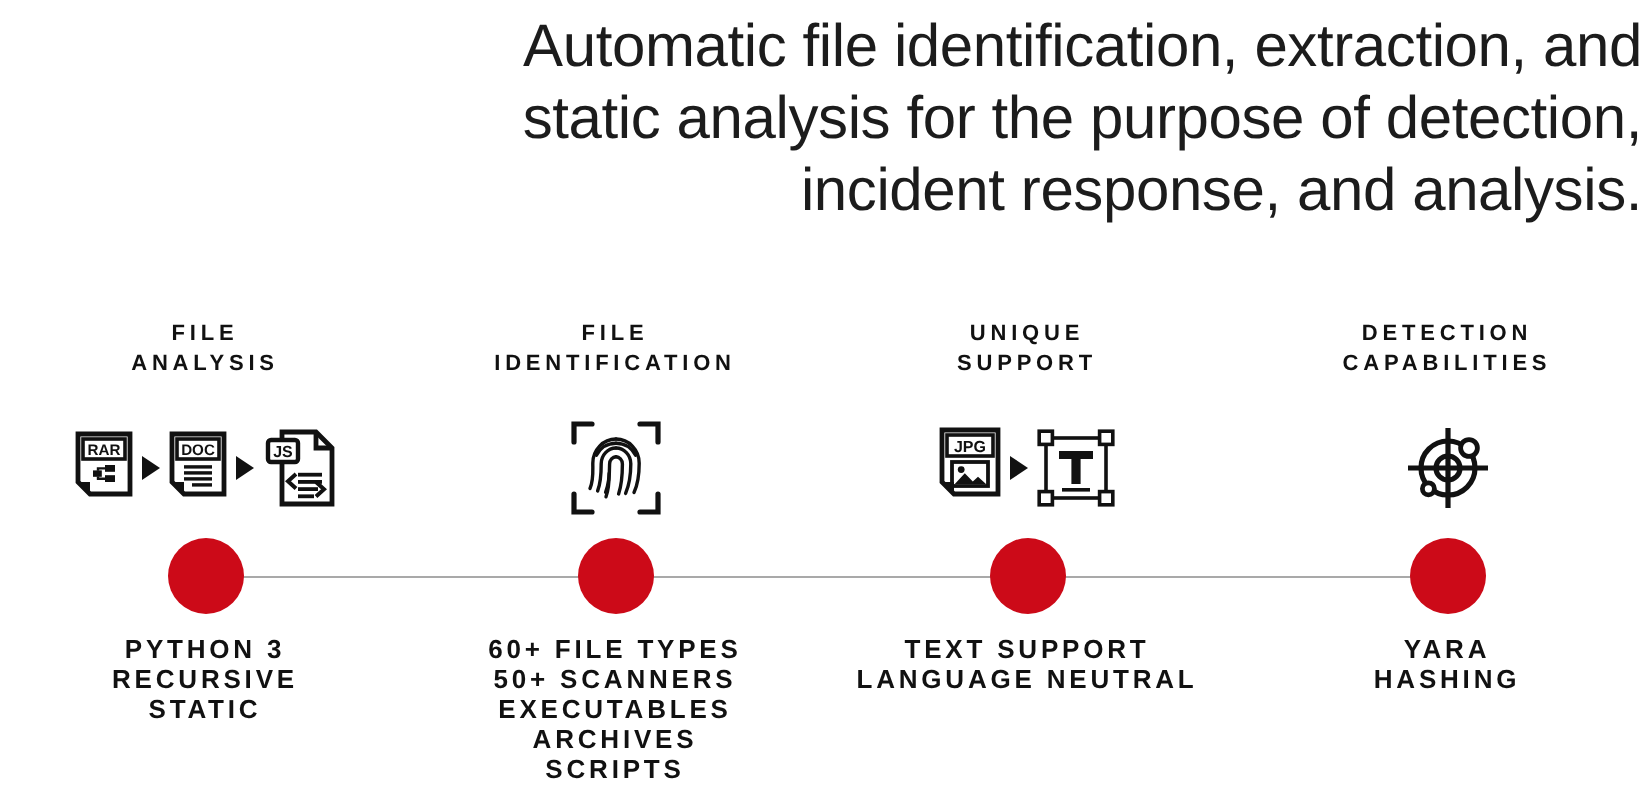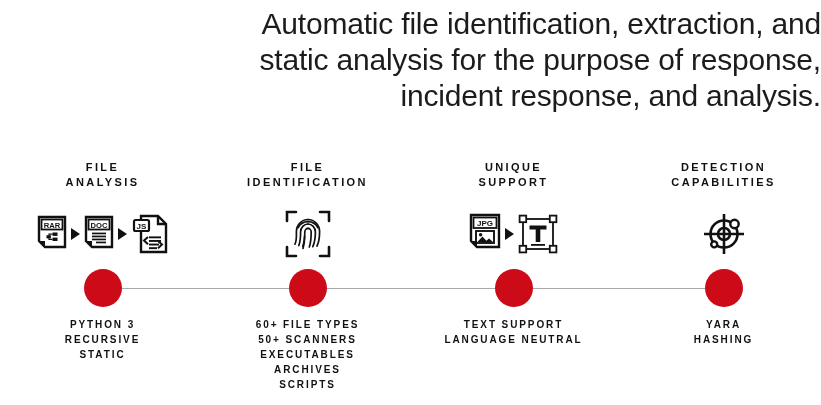--- a/index.html
+++ b/index.html
@@ -46,41 +46,41 @@
   }
 
   .dot-zone { height:46px; display:flex; align-items:center; justify-content:center; }
   .dot {
     width:38px; height:38px; border-radius:50%;
     background:#CC0A18;
   }
 
   .col-desc {
     margin-top:6px;
-    font-size:10px; font-weight:bold; letter-spacing:1.9px;
+    font-size:13px; font-weight:bold; letter-spacing:1.9px;
     line-height:15px; color:#111111; text-transform:uppercase;
     white-space:nowrap;
   }
   .col-desc span { display:block; }
 
   .arrow-tri {
     width:0; height:0;
     border-top:6px solid transparent;
     border-bottom:6px solid transparent;
     border-left:9px solid #111111;
     flex:0 0 auto;
   }
   svg { display:block; }
 </style>
 </head>
 <body>
 
 <div class="headline">
   <div>Automatic file identification, extraction, and</div>
-  <div>static analysis for the purpose of response,</div>
+  <div>static analysis for the purpose of detection,</div>
   <div>incident response, and analysis.</div>
 </div>
 
 <div class="timeline-line"></div>
 
 <div class="columns">
 
   <div class="col c0">
     <div class="col-title">
       <span>FILE</span>

